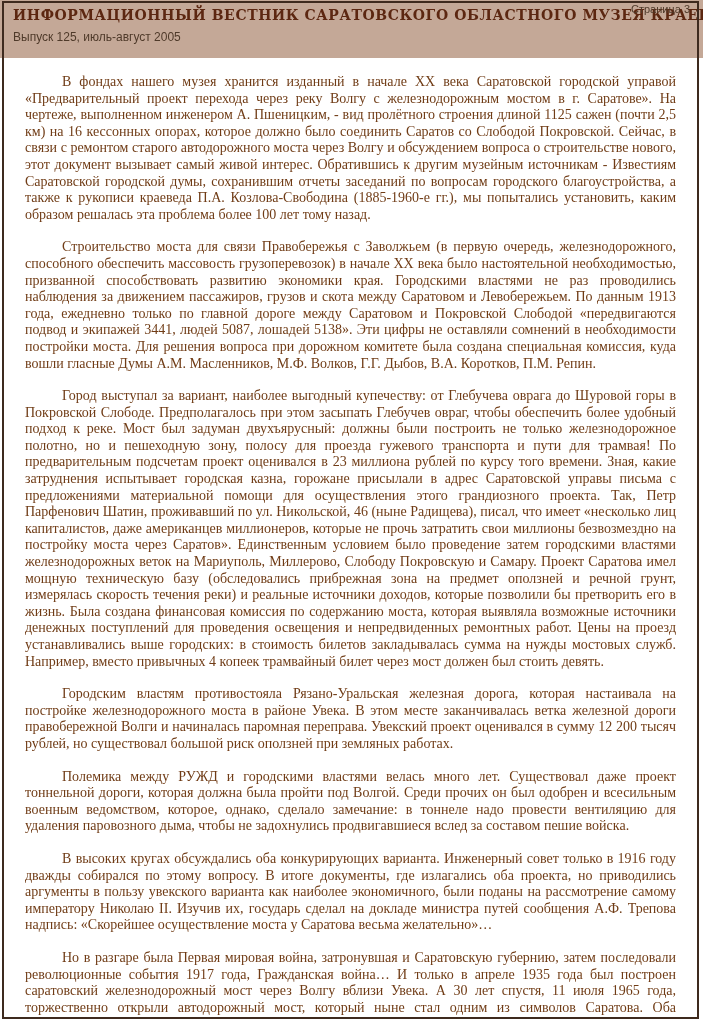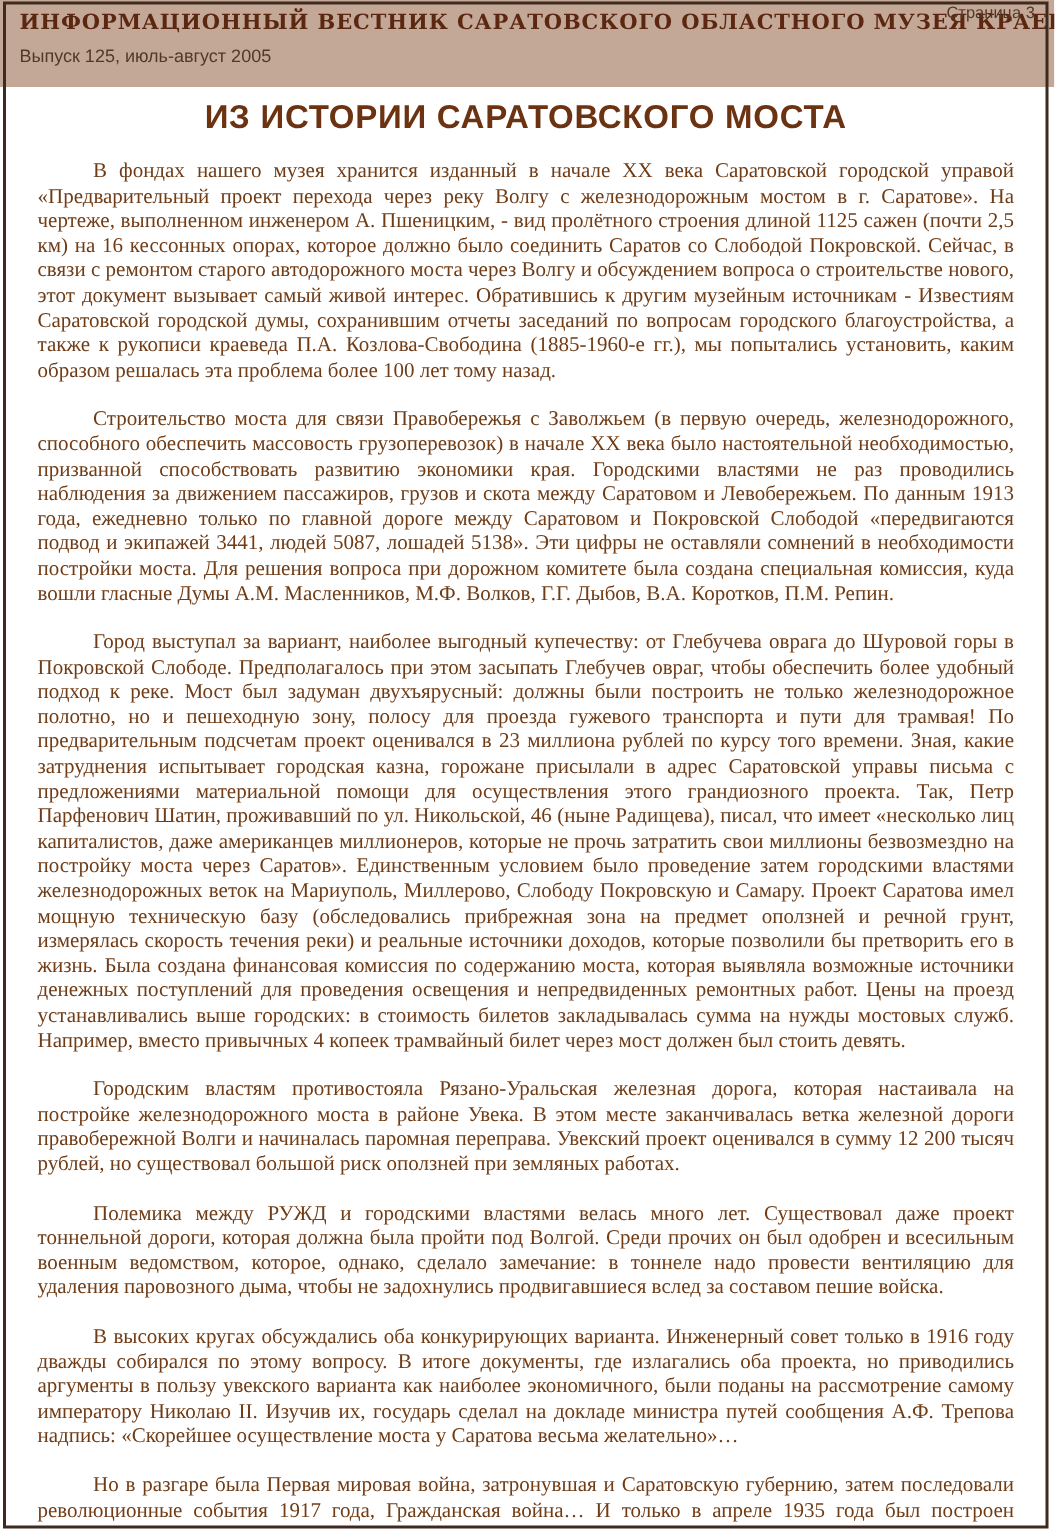--- a/index.html
+++ b/index.html
@@ -88,21 +88,20 @@
 
   <div class="band"></div>
 
   <div class="band-content">
     <div class="newsletter-title">ИНФОРМАЦИОННЫЙ ВЕСТНИК САРАТОВСКОГО ОБЛАСТНОГО МУЗЕЯ КРАЕВЕДЕНИЯ</div>
     <div class="page-number">Страница 3</div>
     <div class="issue">Выпуск 125, июль-август  2005</div>
   </div>
 
   <div class="article">
-    <h1 class="article-title">ИЗ ИСТОРИИ САРАТОВСКОГО МОСТА</h1>
 
     <div class="body-text">
       <p>В фондах нашего музея хранится изданный в начале XX века Саратовской городской управой «Предварительный проект перехода через реку Волгу с железнодорожным мостом в г. Саратове». На чертеже, выполненном инженером А. Пшеницким, - вид пролётного строения длиной 1125 сажен (почти 2,5 км) на 16 кессонных опорах, которое должно было соединить Саратов со Слободой Покровской. Сейчас, в связи с ремонтом старого автодорожного моста через Волгу и обсуждением вопроса о строительстве нового, этот документ вызывает  самый живой интерес. Обратившись к другим музейным источникам - Известиям Саратовской городской думы, сохранившим отчеты заседаний по вопросам городского благоустройства, а также к рукописи краеведа П.А. Козлова-Свободина (1885-1960-е гг.), мы попытались установить, каким образом решалась эта проблема более 100 лет тому назад.</p>
       <p>Строительство моста для связи Правобережья с Заволжьем (в первую очередь, железнодорожного, способного обеспечить массовость грузоперевозок) в начале XX века было настоятельной необходимостью, призванной  способствовать развитию экономики края. Городскими властями не раз проводились наблюдения за движением пассажиров, грузов и скота между Саратовом и Левобережьем. По данным 1913 года, ежедневно только по главной дороге между Саратовом и Покровской Слободой «передвигаются подвод и экипажей 3441, людей 5087, лошадей 5138». Эти цифры не оставляли сомнений в необходимости постройки моста. Для решения вопроса при дорожном комитете была создана специальная комиссия, куда вошли гласные Думы А.М. Масленников, М.Ф. Волков, Г.Г. Дыбов, В.А. Коротков, П.М. Репин.</p>
       <p>Город выступал за вариант, наиболее выгодный купечеству: от Глебучева оврага до Шуровой горы в Покровской Слободе. Предполагалось при этом засыпать Глебучев овраг, чтобы обеспечить более удобный подход к реке. Мост был задуман двухъярусный: должны были построить не только железнодорожное полотно, но и пешеходную зону, полосу для проезда гужевого транспорта и пути для трамвая! По предварительным подсчетам проект оценивался в 23 миллиона рублей по курсу того времени. Зная, какие затруднения испытывает городская казна, горожане присылали в адрес Саратовской управы письма с предложениями материальной помощи для осуществления этого грандиозного проекта. Так, Петр Парфенович Шатин, проживавший по ул. Никольской, 46 (ныне Радищева), писал, что имеет «несколько лиц капиталистов, даже американцев миллионеров, которые не прочь затратить свои миллионы безвозмездно на постройку моста через Саратов». Единственным условием было проведение затем городскими властями железнодорожных веток на Мариуполь, Миллерово, Слободу Покровскую и Самару. Проект Саратова имел мощную техническую базу (обследовались прибрежная зона на предмет оползней и речной грунт, измерялась скорость течения реки) и реальные источники доходов, которые позволили бы претворить его в жизнь. Была создана финансовая комиссия по содержанию моста, которая выявляла возможные источники денежных поступлений для проведения освещения и непредвиденных ремонтных работ. Цены на проезд устанавливались выше городских: в стоимость билетов закладывалась сумма на нужды мостовых служб. Например, вместо привычных 4 копеек трамвайный билет через мост должен был стоить девять.</p>
       <p>Городским властям противостояла Рязано-Уральская железная дорога, которая настаивала на постройке железнодорожного моста в районе Увека. В этом месте заканчивалась ветка железной дороги правобережной Волги и начиналась паромная переправа. Увекский проект оценивался в сумму 12 200 тысяч рублей, но существовал большой риск оползней при земляных работах.</p>
       <p>Полемика между РУЖД и городскими властями велась  много лет. Существовал даже проект тоннельной дороги, которая должна была пройти под Волгой. Среди прочих он был одобрен и всесильным военным ведомством, которое, однако, сделало замечание: в тоннеле надо провести вентиляцию для удаления паровозного дыма, чтобы не задохнулись продвигавшиеся вслед за составом пешие войска.</p>
       <p>В высоких кругах обсуждались оба конкурирующих варианта. Инженерный совет только в 1916 году дважды собирался по этому вопросу. В итоге документы, где излагались оба проекта, но приводились аргументы в пользу увекского варианта как наиболее экономичного, были поданы на рассмотрение самому императору Николаю II. Изучив их, государь сделал на докладе министра путей сообщения А.Ф. Трепова надпись: «Скорейшее осуществление моста у Саратова весьма желательно»…</p>
       <p>Но в разгаре была Первая мировая война, затронувшая и Саратовскую губернию, затем последовали революционные события 1917 года, Гражданская война… И только в апреле 1935 года был построен саратовский железнодорожный мост через Волгу вблизи Увека. А 30 лет спустя, 11 июля 1965 года, торжественно открыли автодорожный мост, который ныне стал одним из  символов Саратова. Оба сооружения верой и правдой служат нам уже не одно десятилетие. И даже не верится, что их история начиналась более века назад. Каким же будет наш новый мост, покажет будущее…</p>
     </div>

